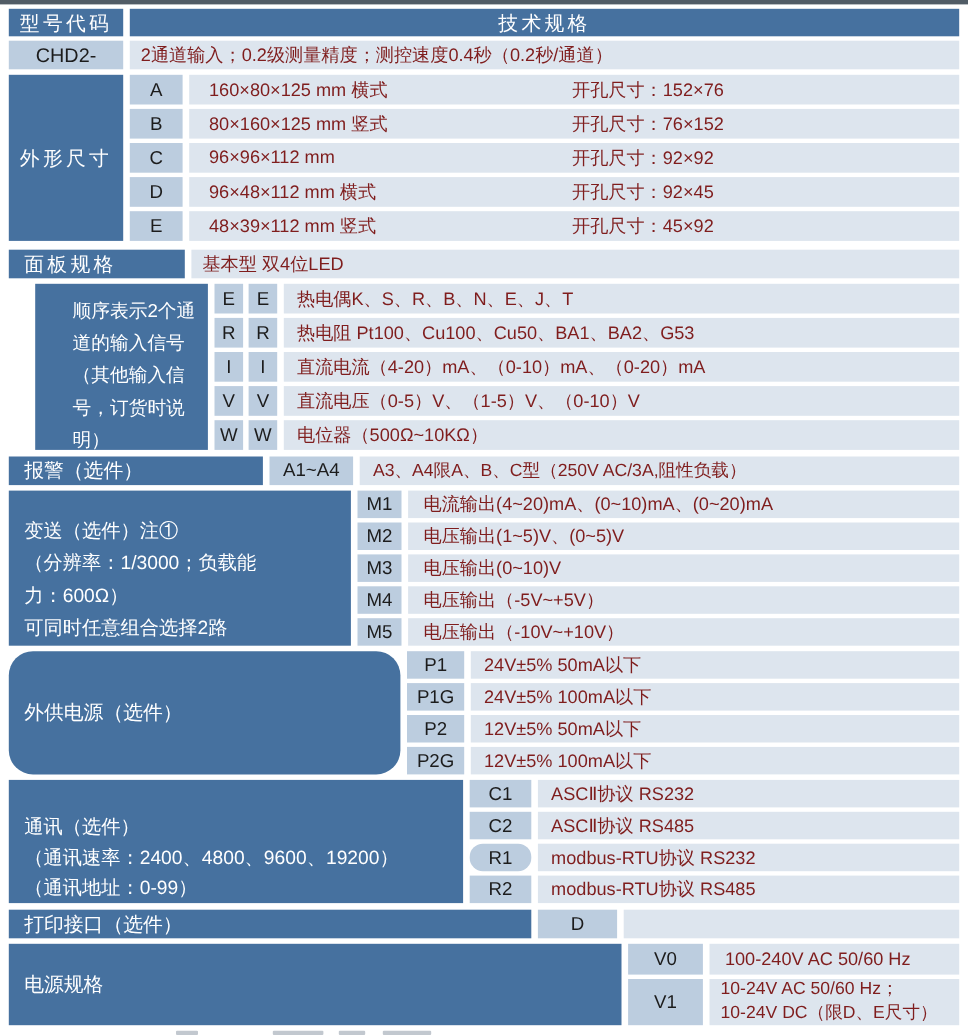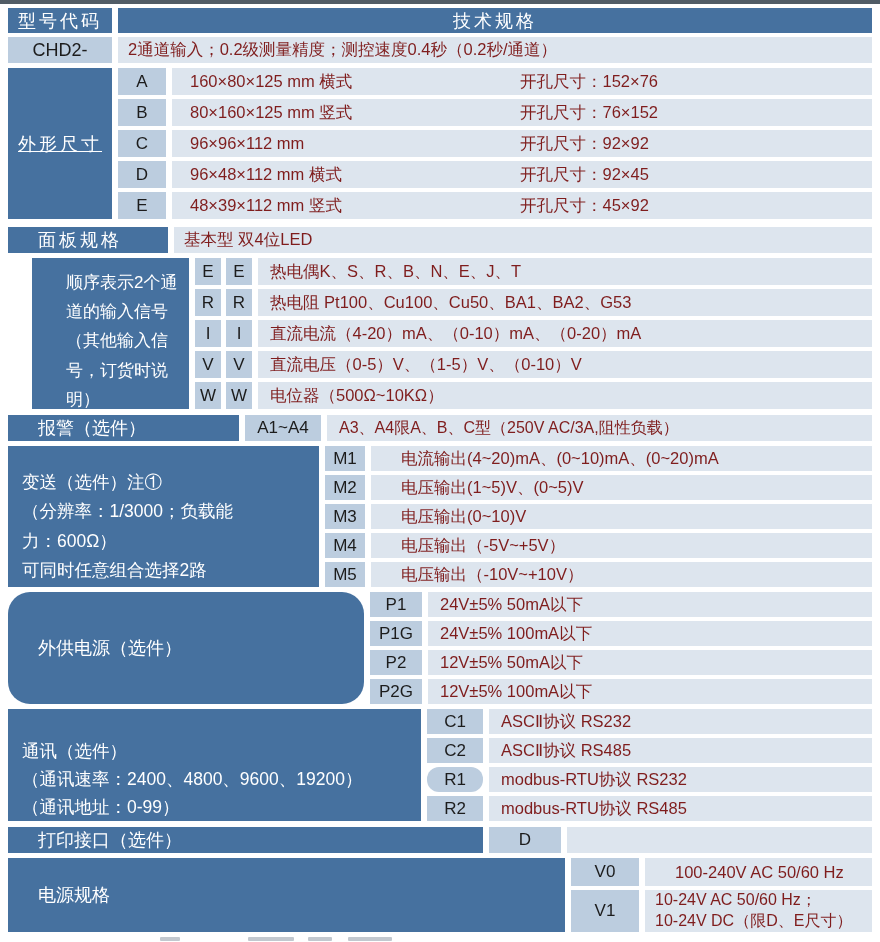--- a/index.html
+++ b/index.html
@@ -15,21 +15,21 @@
   .rows .row { flex: 1; }
 
   .cell { display: flex; align-items: center; min-width: 0; }
   .dark { background: #46719f; color: #ffffff; font-size: 18px; }
   .code { background: #bccddf; color: #1c1c1c; justify-content: center; font-size: 17px; }
   .lite { background: #dde5ee; color: #7f1d1d; font-size: 16.5px; }
   .flex1 { flex: 1; }
   .center { justify-content: center; }
   .pl10 { padding-left: 10px; }
   .pl12 { padding-left: 12px; }
-  .pl14 { padding-left: 30px; }
+  .pl14 { padding-left: 14px; }
   .pl18 { padding-left: 18px; }
   .spaced { letter-spacing: 3px; }
   .preline { white-space: pre-line; }
 
   .dim-size { display: inline-block; width: 330px; }
 
   .label-block { font-size: 17px; line-height: 1.72; padding: 10px 8px 0 34px; }
   .label-block2 { font-size: 17.5px; line-height: 1.68; padding: 22px 8px 0 14px; }
   .label-block3 { font-size: 17.5px; line-height: 1.6; padding: 28px 8px 0 14px; }
 
@@ -49,21 +49,21 @@
       <div class="cell dark center spaced" style="width:104px;">型号代码</div>
       <div class="cell dark center flex1 spaced">技术规格</div>
     </div>
 
     <div class="row" style="height:26px; margin-bottom:5px;">
       <div class="cell code center" style="width:104px; font-size:18px;">CHD2-</div>
       <div class="cell lite flex1 pl10">2通道输入；0.2级测量精度；测控速度0.4秒（0.2秒/通道）</div>
     </div>
 
     <div class="section" style="height:151px; margin-bottom:8px;">
-      <div class="cell dark center spaced" style="width:104px;text-decoration:underline;">外形尺寸</div>
+      <div class="cell dark center spaced" style="width:104px;">外形尺寸</div>
       <div class="rows">
         <div class="row">
           <div class="cell code" style="width:48px;">A</div>
           <div class="cell lite flex1 pl18">
               <span class="dim-size">160×80×125 mm 横式</span>
               <span>开孔尺寸：152×76</span>
             </div>
         </div>
         <div class="row">
           <div class="cell code" style="width:48px;">B</div>

